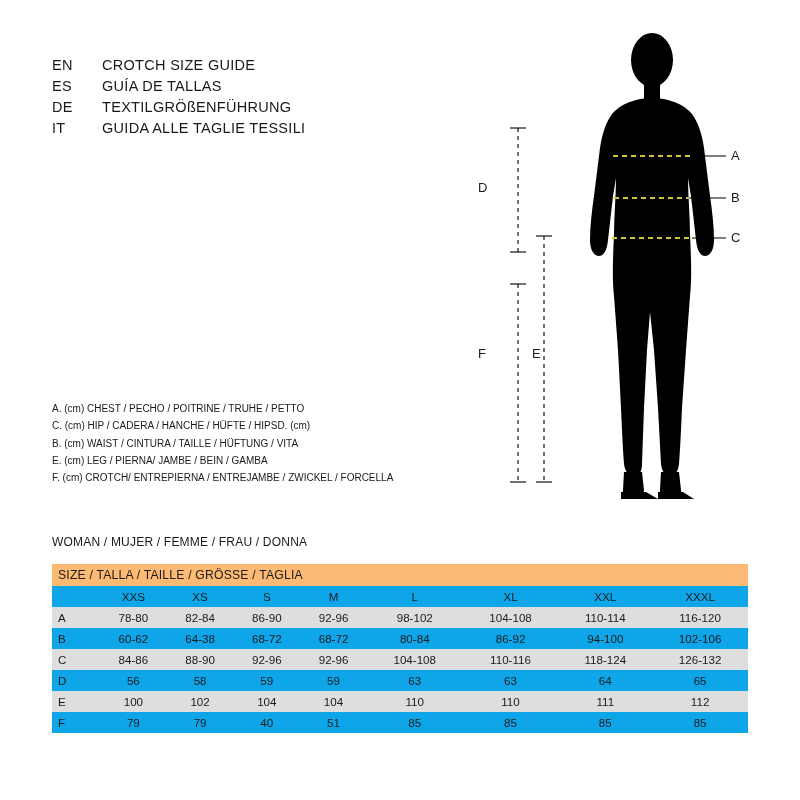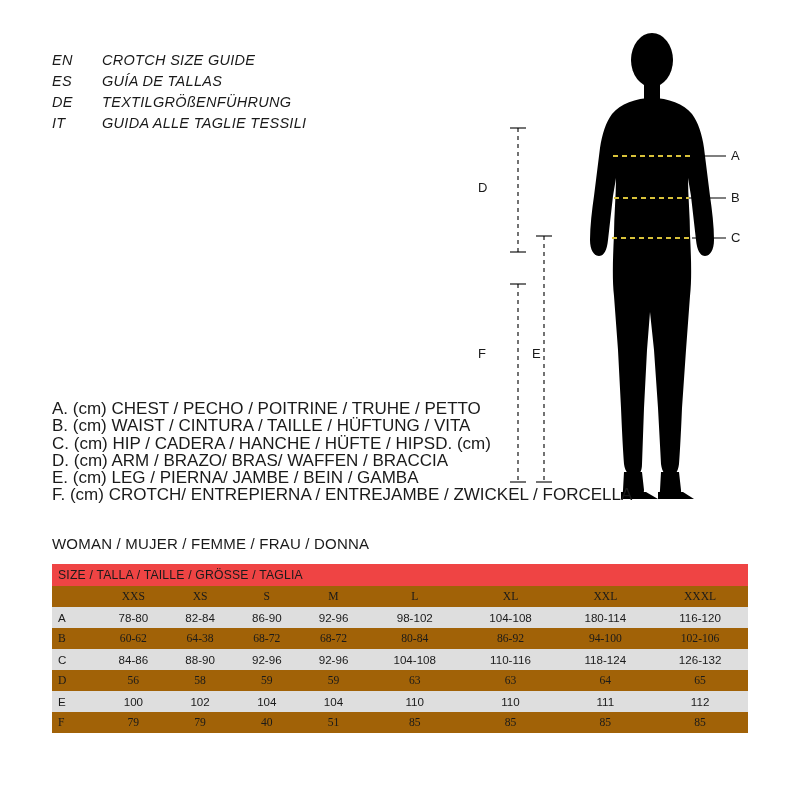--- a/index.html
+++ b/index.html
@@ -18,87 +18,85 @@
 
   
   #title-block {
     position: absolute;
     left: 52px;
     top: 52px;
     width: 420px;
   }
   .title-row {
     display: flex;
-    align-items: flex-start;
+    align-items: flex-end;
     height: 21px;
     font-size: 14.5px;
     letter-spacing: 0.3px;
-    font-style: italic;
   }
   .title-lang {
     width: 50px;
     flex: 0 0 50px;
     color: #1a1a1a;
   }
   .title-text {
     white-space: nowrap;
   }
 
   
   #legend-block {
     position: absolute;
     left: 52px;
     top: 400px;
     width: 470px;
   }
   .legend-row {
-    font-size: 17px;
+    font-size: 10px;
     line-height: 17.3px;
     white-space: nowrap;
   }
   #gender-line {
     position: absolute;
     left: 52px;
     top: 535px;
-    font-size: 15px;
+    font-size: 12px;
     letter-spacing: 0.2px;
   }
 
   
   #size-table {
     position: absolute;
     left: 52px;
     top: 564px;
     width: 696px;
     border-collapse: collapse;
     font-size: 11.6px;
   }
   #size-table td, #size-table th {
     padding: 0;
     margin: 0;
     height: 21px;
     font-weight: normal;
     text-align: center;
   }
   #size-table tr.header-row {
-    background: #ef4444;
+    background: #fdba74;
   }
   #size-table tr.header-row td {
     text-align: left;
     padding-left: 6px;
     font-size: 12.2px;
     letter-spacing: 0.2px;
     height: 22px;
   }
   #size-table tr.band-dark {
     background: #dedede;
   }
   #size-table tr.band-light {
-    background: #a16207;
-    font-family: Liberation Serif, serif;
+    background: #0ea5e9;
   }
   #size-table td.rowlabel {
     text-align: left;
     padding-left: 6px;
     width: 42px;
   }
 
   
   #figure-area {
     position: absolute;
@@ -223,23 +221,22 @@
   <span class="dim-label" style="left:301px; top:128px;">A</span>
   <span class="dim-label" style="left:301px; top:170px;">B</span>
   <span class="dim-label" style="left:301px; top:210px;">C</span>
   <span class="dim-label" style="left:48px; top:160px;">D</span>
   <span class="dim-label" style="left:102px; top:326px;">E</span>
   <span class="dim-label" style="left:48px; top:326px;">F</span>
 </div>
 
 <div id="legend-block">
   <div class="legend-row">A. (cm) CHEST / PECHO / POITRINE / TRUHE / PETTO</div>
+  <div class="legend-row">C. (cm) HIP / CADERA / HANCHE / HÜFTE / HIPSD. (cm)</div>
   <div class="legend-row">B. (cm) WAIST / CINTURA / TAILLE / HÜFTUNG / VITA</div>
-  <div class="legend-row">C. (cm) HIP / CADERA / HANCHE / HÜFTE / HIPSD. (cm)</div>
-  <div class="legend-row">D. (cm) ARM / BRAZO/ BRAS/ WAFFEN / BRACCIA</div>
   <div class="legend-row">E. (cm) LEG / PIERNA/ JAMBE / BEIN / GAMBA</div>
   <div class="legend-row">F. (cm) CROTCH/ ENTREPIERNA / ENTREJAMBE / ZWICKEL / FORCELLA</div>
 </div>
 
 <div id="gender-line">WOMAN / MUJER / FEMME / FRAU / DONNA</div>
 
 <table id="size-table">
   <tbody>
     <tr class="header-row">
       <td colspan="9">SIZE / TALLA / TAILLE / GRÖSSE / TAGLIA</td>
@@ -256,21 +253,21 @@
       <td>XXXL</td>
     </tr>
     <tr class="band-dark">
       <td class="rowlabel">A</td>
       <td>78-80</td>
       <td>82-84</td>
       <td>86-90</td>
       <td>92-96</td>
       <td>98-102</td>
       <td>104-108</td>
-      <td>180-114</td>
+      <td>110-114</td>
       <td>116-120</td>
     </tr>
     <tr class="band-light">
       <td class="rowlabel">B</td>
       <td>60-62</td>
       <td>64-38</td>
       <td>68-72</td>
       <td>68-72</td>
       <td>80-84</td>
       <td>86-92</td>

